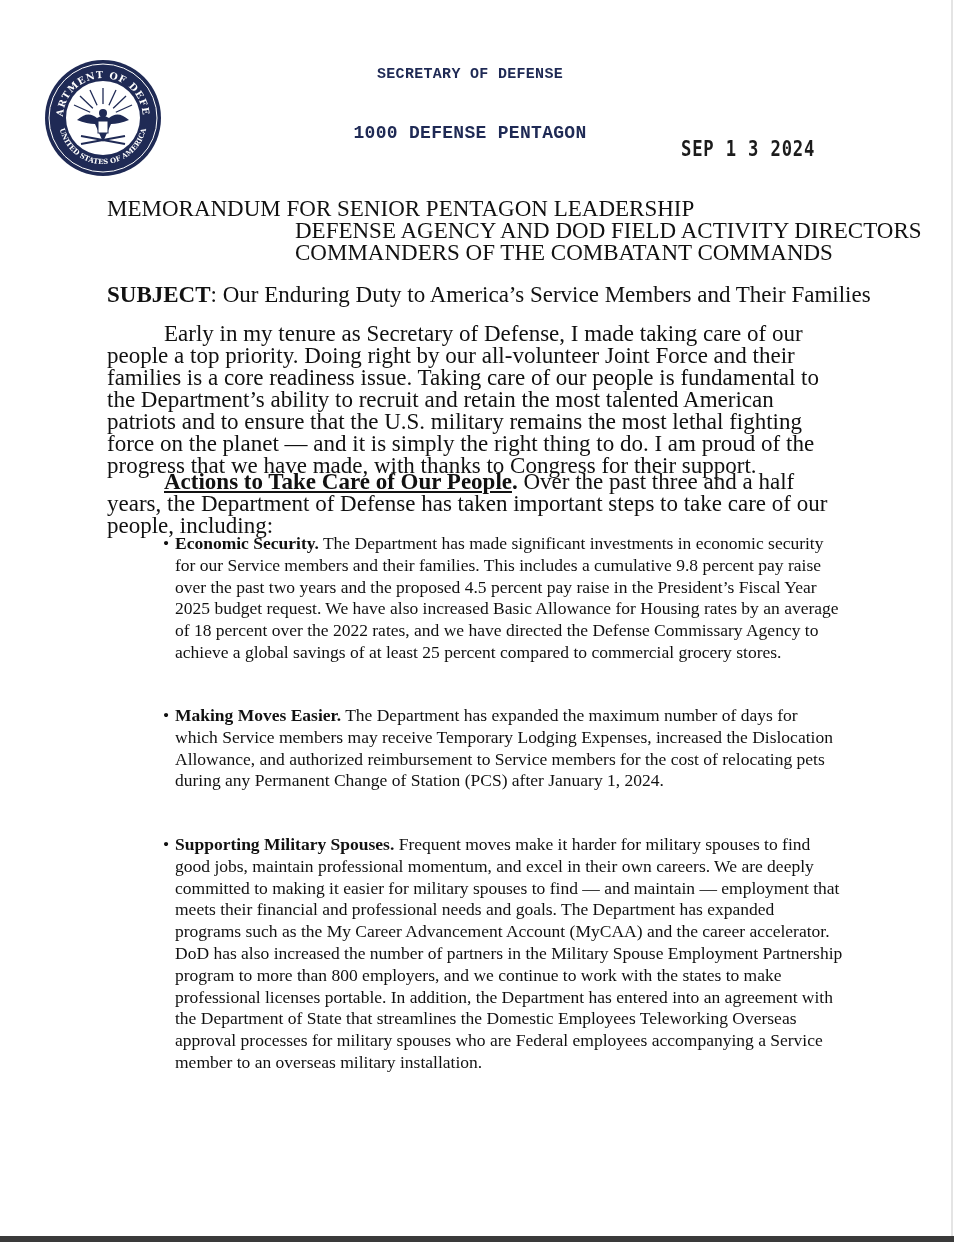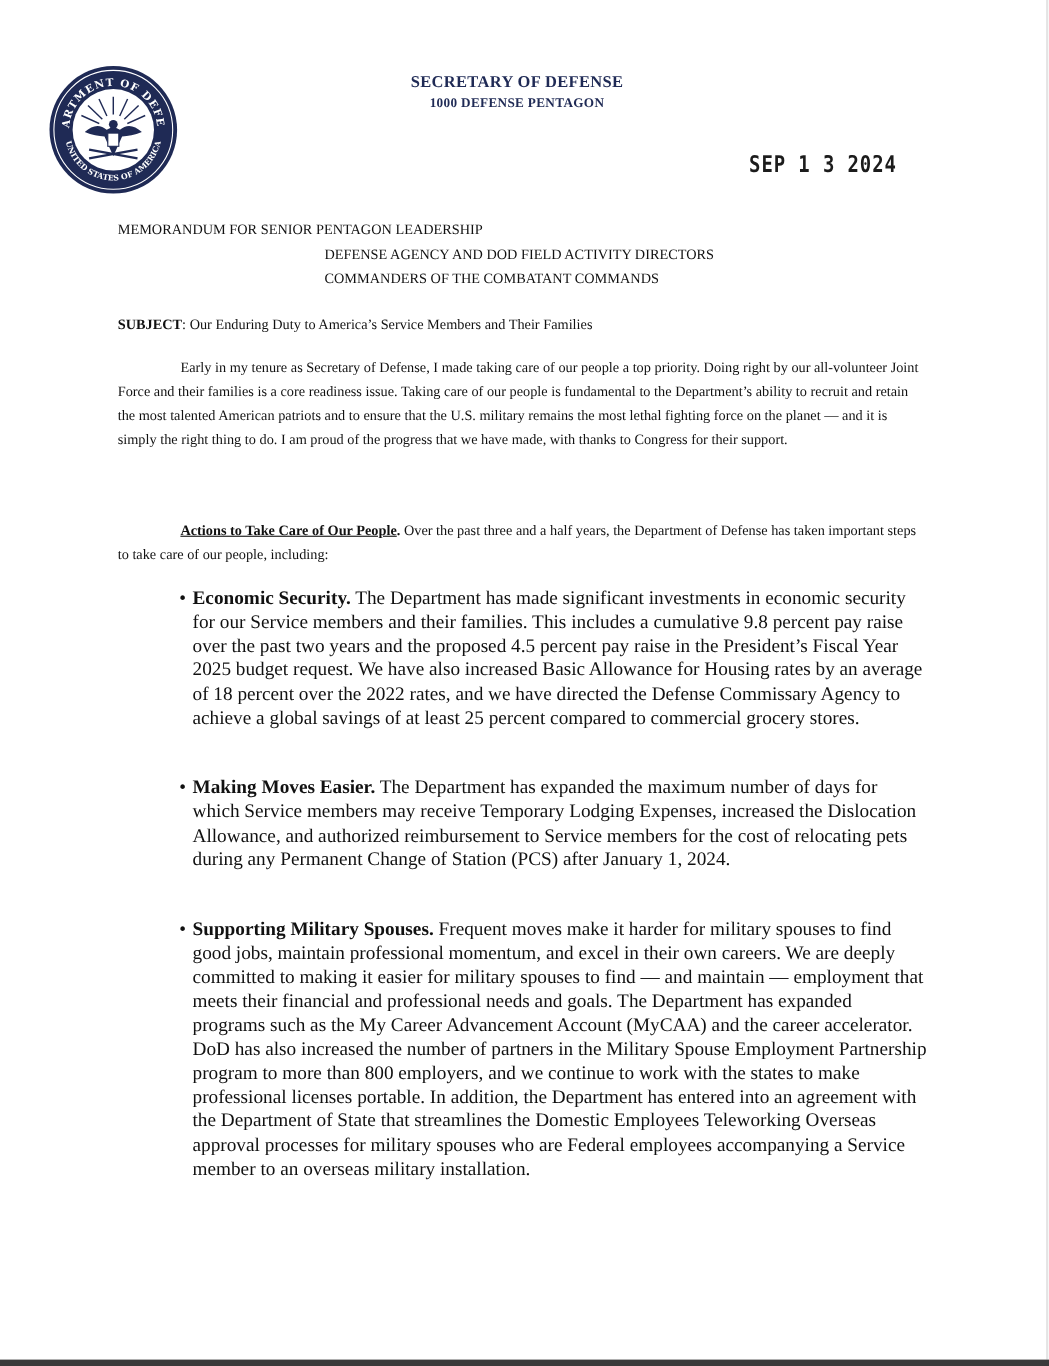--- a/index.html
+++ b/index.html
@@ -1,24 +1,24 @@
 <!DOCTYPE html>
 <html><head>
   <meta charset="utf-8">
   <style>
     html, body { margin:0; padding:0; }
     body { width:954px; height:1242px; background:#fff; position:relative; overflow:hidden; }
     .page { position:absolute; left:0; top:0; width:951px; height:1236px; background:#fff; border-right:2px solid #e4e4e4; }
     .bottom-bar { position:absolute; left:0; top:1236px; width:954px; height:6px; background:#3a3a3a; }
     .seal { position:absolute; left:43px; top:58px; width:120px; height:120px; }
-    .letterhead { position:absolute; left:300px; top:66px; width:340px; text-align:center; color:#1f2a55; font-family:Liberation Serif, serif; font-weight:bold; }
+    .letterhead { position:absolute; left:300px; top:66px; width:340px; text-align:center; color:#1f2a55; font-family:Liberation Mono, monospace; font-weight:bold; }
     .lh1 { font-size:15px; letter-spacing:0.3px; line-height:18px; }
-    .lh2 { font-size:12px; line-height:18px; letter-spacing:0.3px; }
+    .lh2 { font-size:18px; line-height:18px; letter-spacing:0.3px;margin-top:40px; }
     .stamp { position:absolute; left:681px; top:137px; font-family:"DejaVu Sans Mono", monospace; font-weight:bold; font-size:21px; color:#1c1c1c; transform:scaleX(0.82); transform-origin:left top; letter-spacing:1px; }
-    .txt { position:absolute; font-family:"Liberation Serif", serif; font-size:13px; color:#111; white-space:nowrap; line-height:22px; }
+    .txt { position:absolute; font-family:"Liberation Serif", serif; font-size:23px; color:#111; white-space:nowrap; line-height:22px; }
     .memo { left:107px; top:198px; }
     .memo .indent { padding-left:188px; display:block; }
     .subject { left:107px; top:284px;text-align:center; }
     .para { left:107px; width:730px; white-space:normal; }
     .p1 { top:323px; text-indent:57px; }
     .p2 { top:471px; text-indent:57px; }
     .bullet { position:absolute; left:163px; width:680px; font-family:"Liberation Serif", serif; font-size:17.5px; color:#111; line-height:21.8px; }
     .bullet .dot { position:absolute; left:0; top:0; }
     .bullet .body { margin-left:12px; }
     .b1 { top:533px; }

